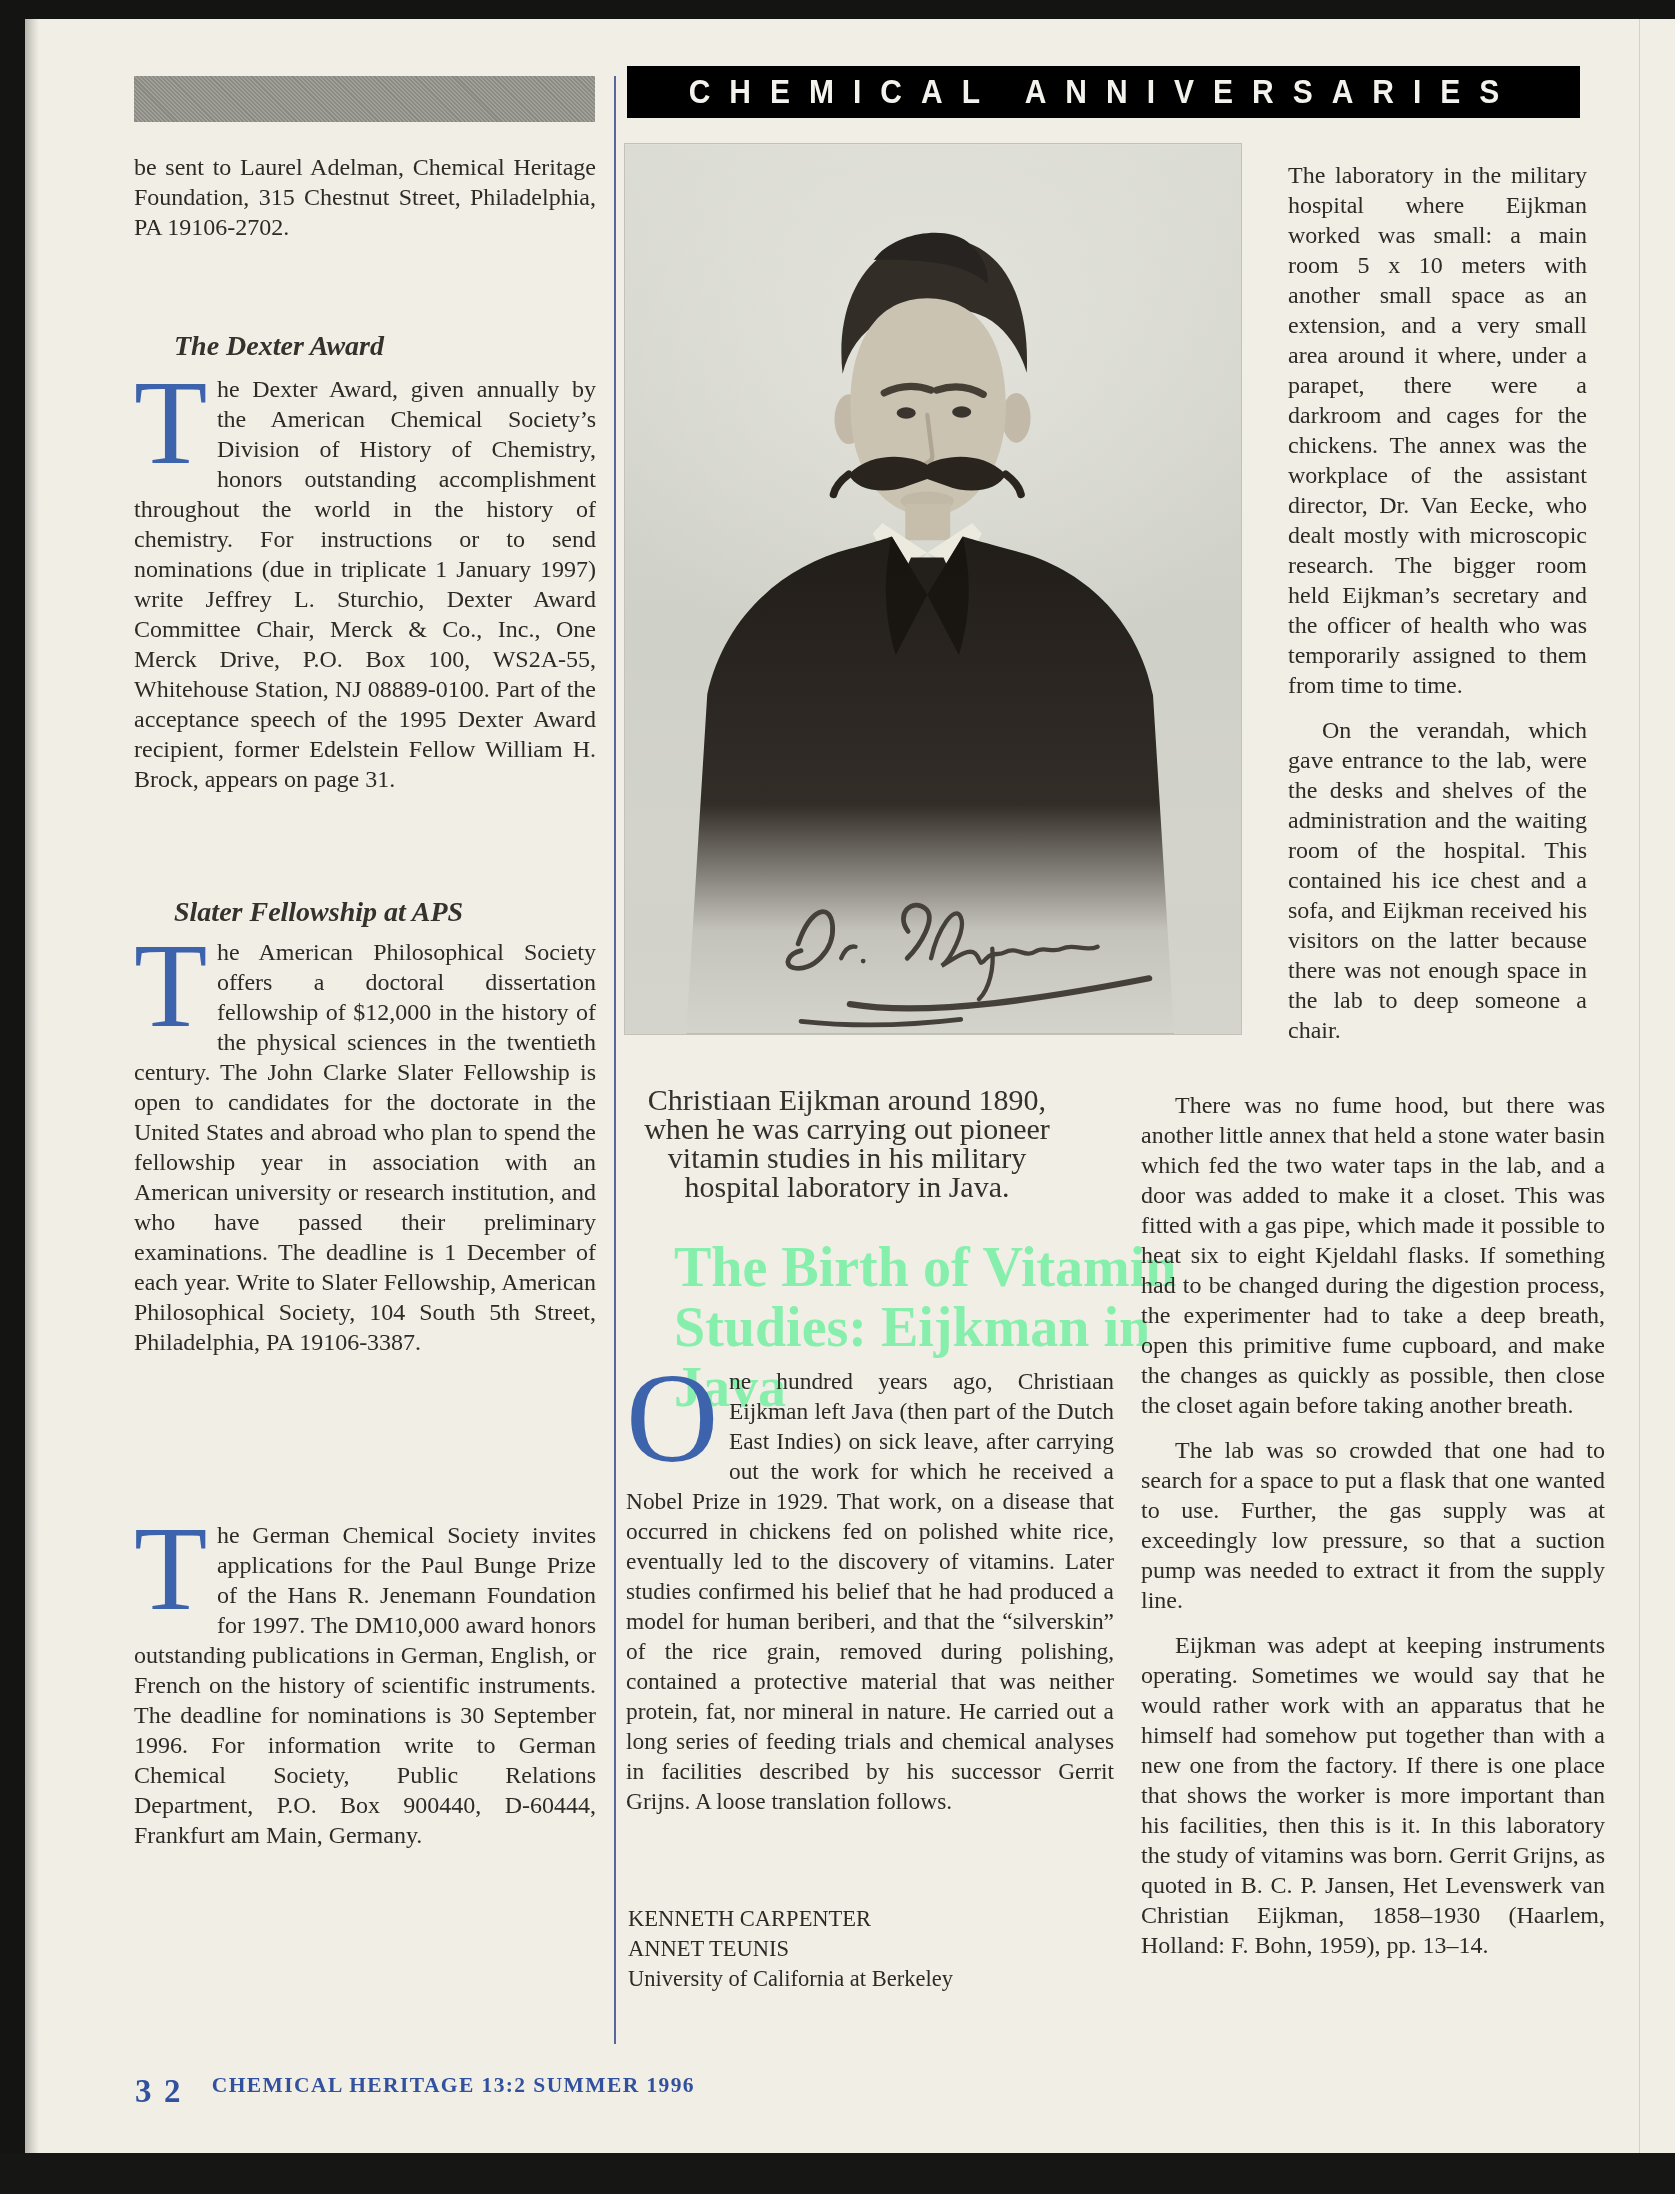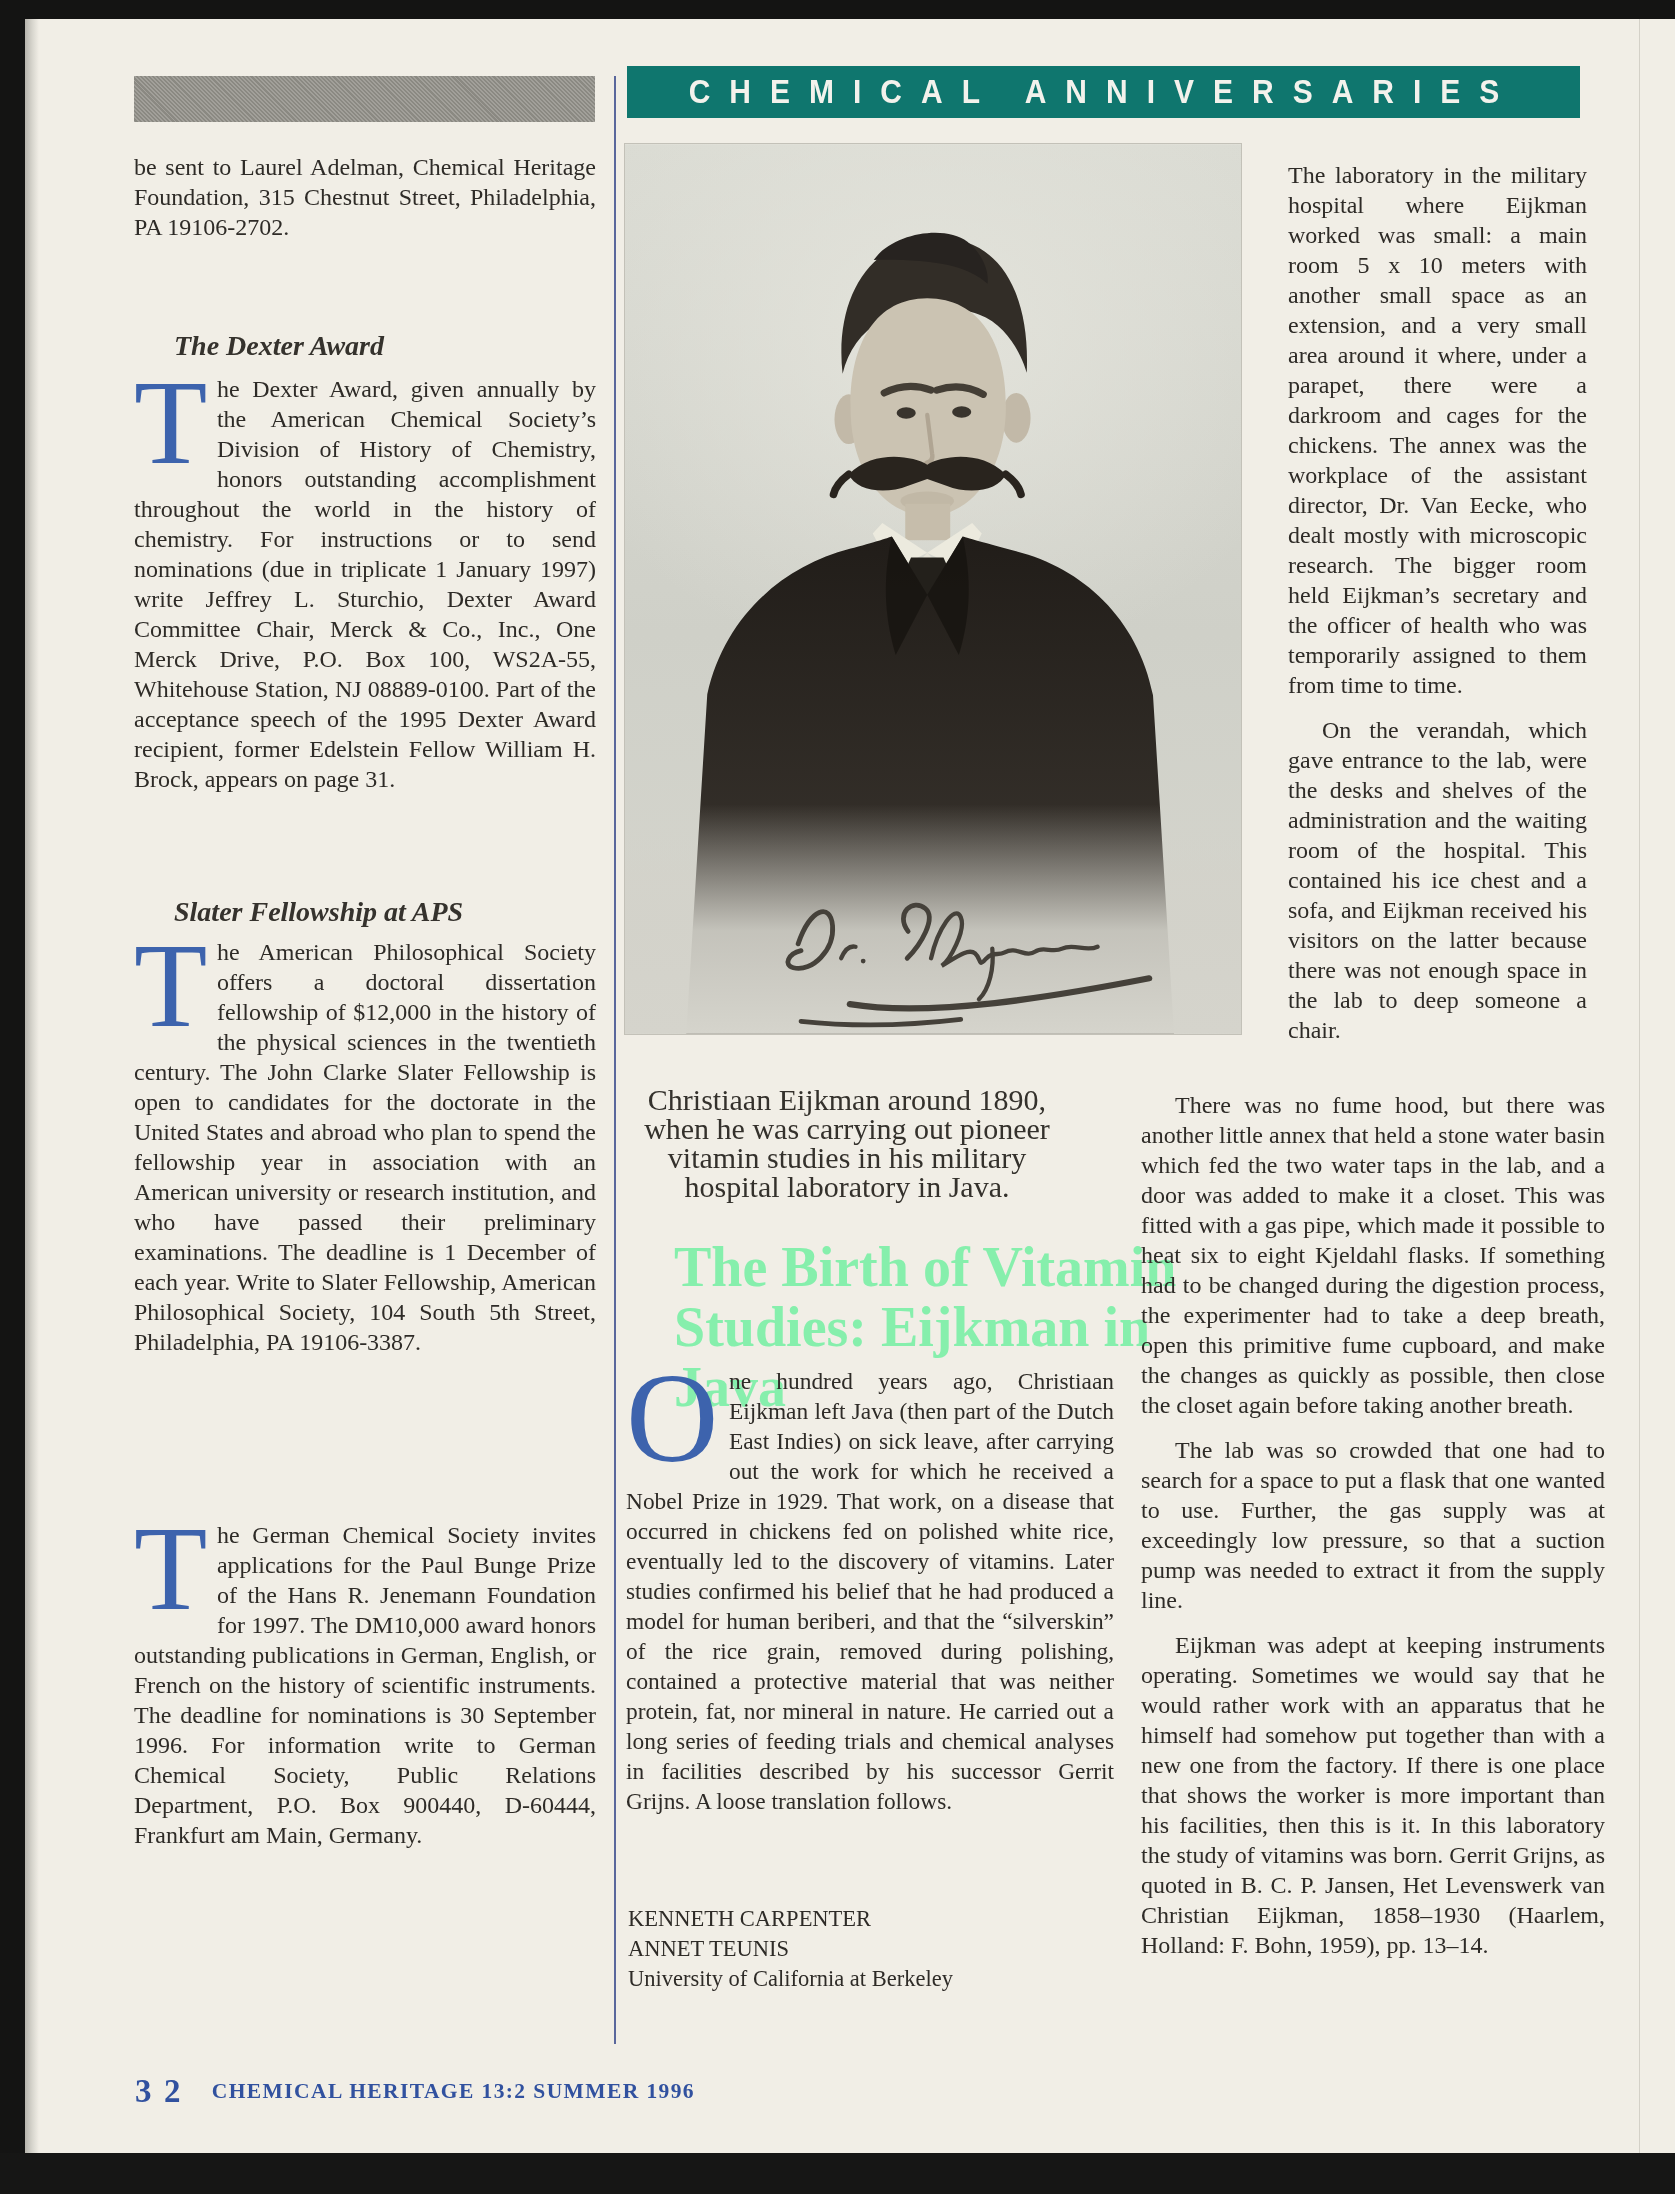--- a/index.html
+++ b/index.html
@@ -8,21 +8,21 @@
   .page{position:absolute;left:25px;top:19px;width:1651px;height:2134px;background:#f1eee6;}
   .page-stack-edge{position:absolute;left:25px;top:19px;width:14.4px;height:2134px;
         background:linear-gradient(90deg,#b6b4ad,#d9d7cf 55%,#f1eee6);}
   .page-right-edge{position:absolute;left:1639px;top:19px;width:1.4px;height:2134px;background:#d4d1c8;}
   .bottom-black{position:absolute;left:0;top:2153px;width:1676px;height:42px;background:#161615;}
 
   .graybar{position:absolute;left:134px;top:76px;width:461px;height:46px;background:#95938c;
         background-image:repeating-linear-gradient(45deg,rgba(255,255,255,.12) 0 1.4px,rgba(0,0,0,.07) 1.4px 2.9px);}
   .vrule{position:absolute;left:614px;top:76px;width:1.9px;height:1968px;background:#5a679c;}
 
-  .banner{position:absolute;left:627px;top:66px;width:953px;height:52px;background:#0f766e;
+  .banner{position:absolute;left:627px;top:66px;width:953px;height:52px;background:#000000;
         display:flex;align-items:center;justify-content:center;}
   .banner span{font-family:"Liberation Sans",sans-serif;font-weight:bold;font-size:30px;
         letter-spacing:19px;color:#f3f2ec;white-space:nowrap;transform:scaleY(1.08);}
 
   .col1{position:absolute;left:134px;width:462px;margin-top:10px;}
   .body-text{font-size:24px;line-height:30px;text-align:justify;}
   .intro{top:142px;}
   .sec-head{position:absolute;left:134px;width:462px;font-style:italic;font-size:28px;color:#35322d;margin-left:40px;}
   .h-dexter{top:307px;}  .p-dexter{top:364px;}
   .h-slater{top:873px;} .p-slater{top:927px;}
@@ -37,21 +37,21 @@
 
   .art-title{position:absolute;left:626px;top:1199px;width:517px;font-size:56px;line-height:60px;color:#86efac;margin-left:48px;}
   .art-body{position:absolute;left:626px;top:1366px;width:488px;font-size:23.4px;line-height:30px;text-align:justify;}
   .byline{position:absolute;left:628px;top:1904px;font-size:22.5px;line-height:30px;color:#2e2b27;}
 
   .col3-narrow{position:absolute;left:1273px;top:145px;width:329px;}
   .col3-wide{position:absolute;left:1126px;top:1075px;width:494px;}
   .col3-narrow p,.col3-wide p{margin:15px;}
   .indent{text-indent:34px;}
 
-  .footer{position:absolute;left:135px;top:2073px;display:flex;align-items:center;gap:19px;color:#31519f;}
+  .footer{position:absolute;left:135px;top:2073px;display:flex;align-items:flex-start;gap:19px;color:#31519f;}
   .pageno{font-size:33px;font-weight:bold;letter-spacing:12.4px;}
   .journal{font-size:21.5px;font-weight:bold;letter-spacing:1.4px;}
 
   p{margin:0;}
 </style>
 </head>
 <body>
 
 <div class="scan">
   <div class="page"></div>

